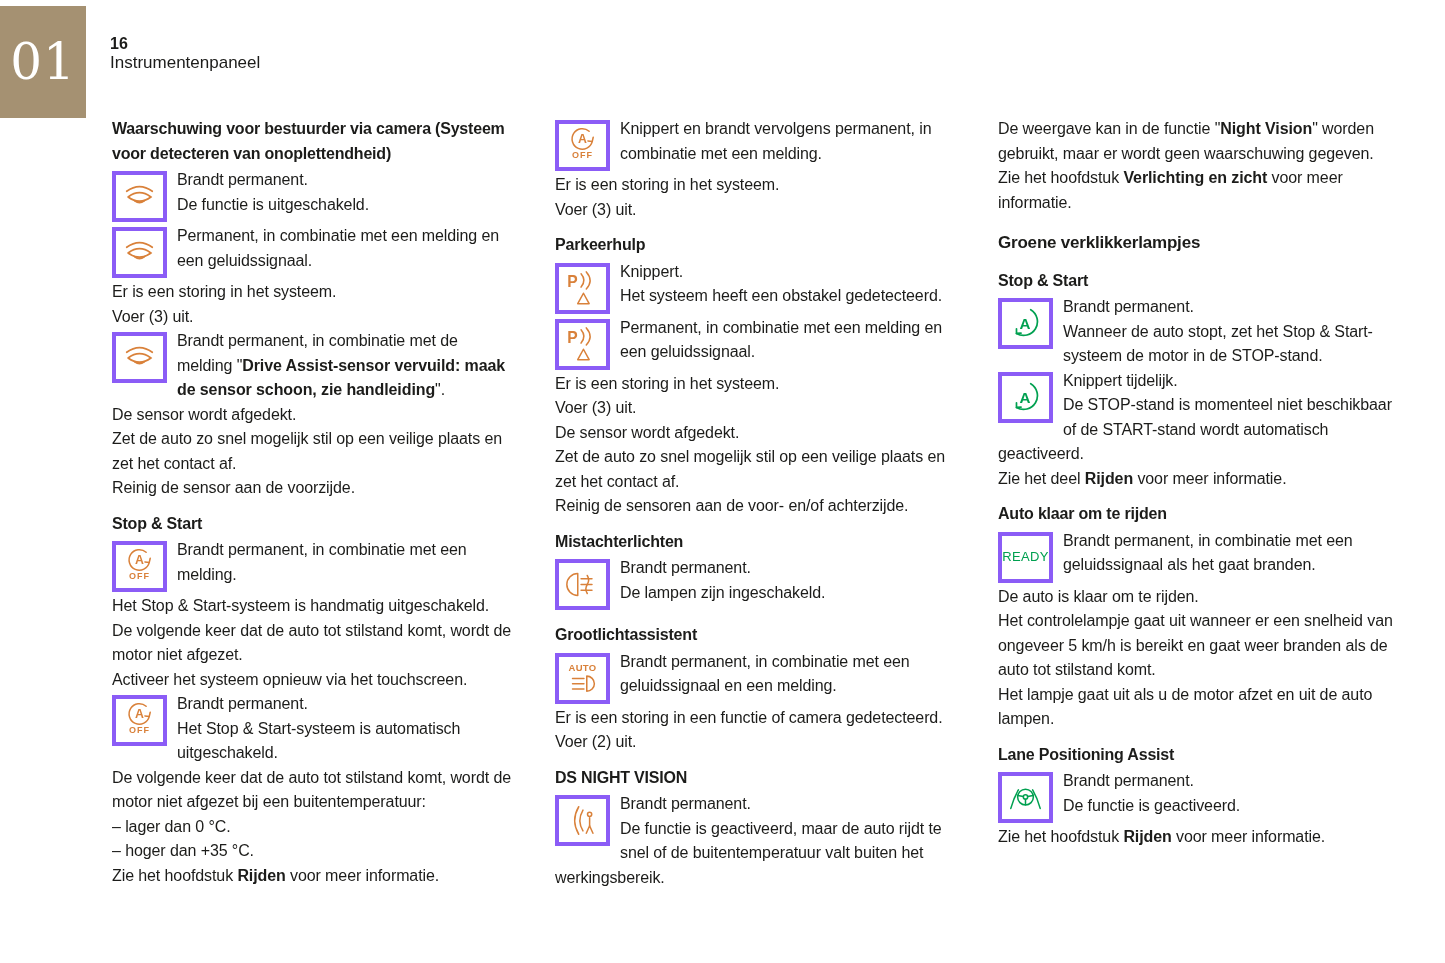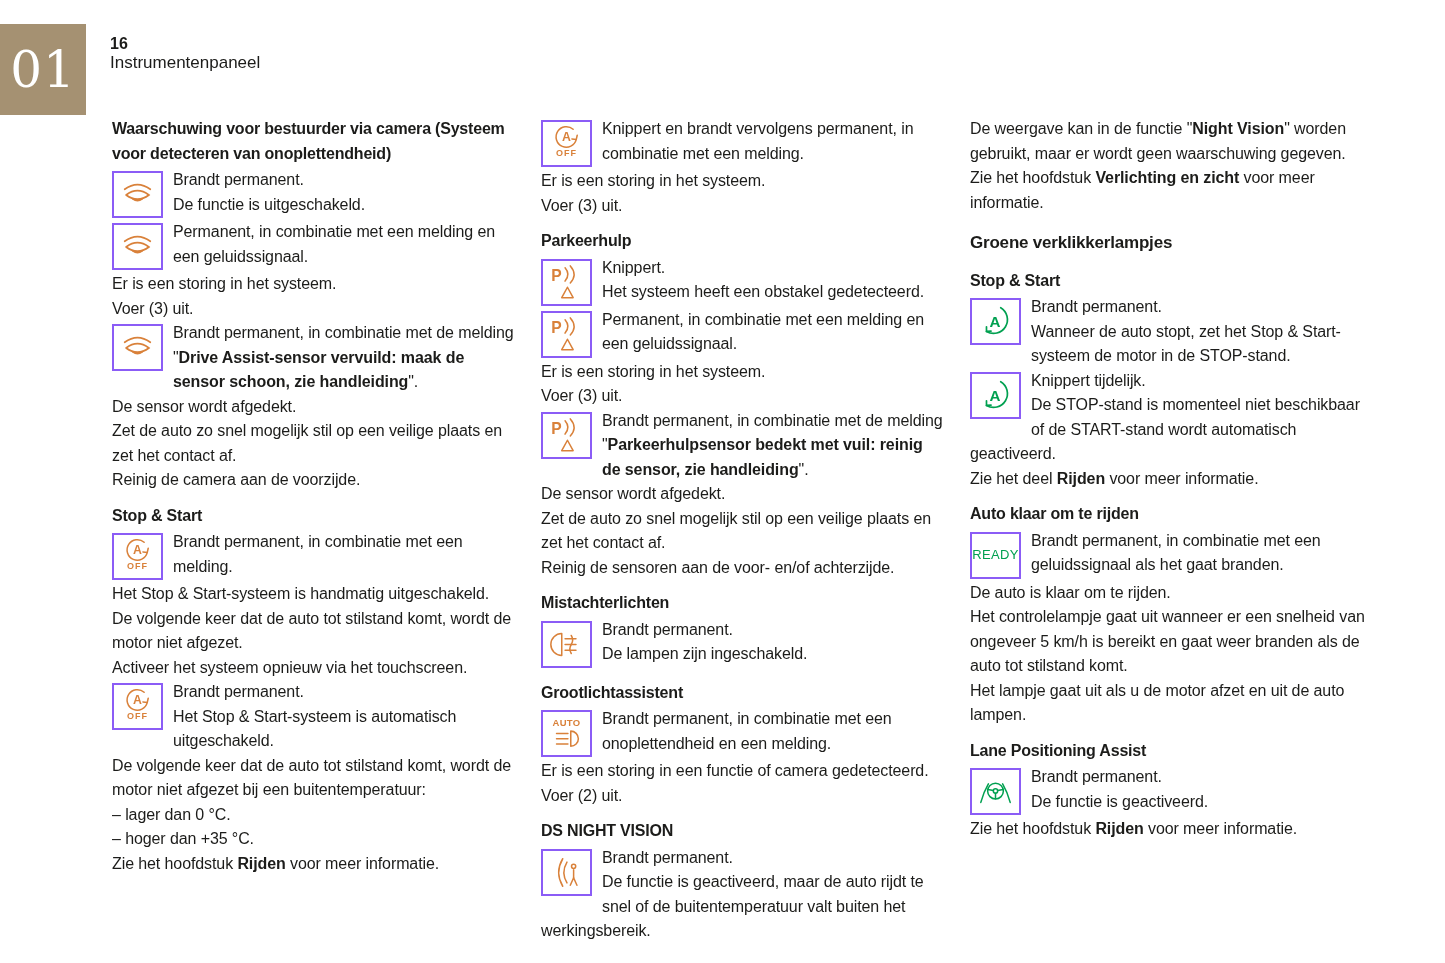--- a/index.html
+++ b/index.html
@@ -2,38 +2,38 @@
 <html style="--amber: #D9813A; --green: #00A050; --tan: #A59172;"><head>
 <meta charset="utf-8">
 <style>
   html,body{margin:0;padding:0}
   body{
     width:1445px;height:963px;background:#ffffff;color:#1c1c1a;
     font-family:"Liberation Sans","DejaVu Sans",sans-serif;
     position:relative;overflow:hidden;
   }
   .chapter-box{
-    position:absolute;left:0;top:24px;width:86px;height:91px;
+    position:absolute;left:0;top:6px;width:86px;height:112px;
     background:var(--tan,#A59172);color:#fff;
     display:flex;align-items:center;justify-content:center;
     font-family:"DejaVu Serif",serif;font-size:50px;font-weight:400;letter-spacing:1px;
   }
   .page-head{position:absolute;left:110px;top:35px}
   .page-num{font-size:16px;font-weight:700}
   .page-section{font-size:17px;margin-top:0}
-  .content{position:absolute;left:112px;top:117px;display:flex;gap:27px}
+  .content{position:absolute;left:112px;top:117px;display:flex;gap:41px}
   .col{width:402px;font-size:16px;line-height:24.5px;letter-spacing:-0.1px}
   .h{font-weight:700;clear:left;padding-top:11px;padding-bottom:2px;letter-spacing:-0.2px}
   .h.first{padding-top:0}
   .hsec{font-size:17px;padding-top:16px}
   .p{clear:left}
   b{font-weight:700}
   .ib{clear:left}
   .ibox{
-    float:left;width:47px;height:43px;border:2px solid #8b5cf6;background:#fff;
+    float:left;width:47px;height:43px;border:4px solid #8b5cf6;background:#fff;
     margin:3px 10px 2px 0;display:flex;align-items:center;justify-content:center;
   }
   .amber{color:var(--amber,#D9813A)}
   .green{color:var(--green,#00A050)}
   .ready-text{font-size:13px;letter-spacing:0.3px;font-weight:500}
   .isvg{display:block;width:41px;height:37px}
   svg text{font-family:"Liberation Sans",sans-serif}
 </style>
 </head>
 <body>
@@ -142,21 +142,21 @@
       <span class="ibox amber">
           <svg class="isvg" viewBox="0 0 41 39">
             <use href="#i-eye"></use>
           </svg>
         </span>
       <div><span>Brandt permanent, in combinatie met de melding "</span><b>Drive Assist-sensor vervuild: maak de sensor schoon, zie handleiding</b><span>".</span></div>
     </div>
 
     <div class="p">De sensor wordt afgedekt.</div>
     <div class="p">Zet de auto zo snel mogelijk stil op een veilige plaats en zet het contact af.</div>
-    <div class="p">Reinig de camera aan de voorzijde.</div>
+    <div class="p">Reinig de sensor aan de voorzijde.</div>
 
     <div class="h">Stop &amp; Start</div>
 
     <div class="ib">
       <span class="ibox amber">
           <svg class="isvg" viewBox="0 0 41 39">
             <use href="#i-aoff"></use>
           </svg>
         </span>
       <div><span>Brandt permanent, in combinatie met een melding.</span></div>
@@ -210,28 +210,20 @@
           <svg class="isvg" viewBox="0 0 41 39">
             <use href="#i-park"></use>
           </svg>
         </span>
       <div><span>Permanent, in combinatie met een melding en een geluidssignaal.</span></div>
     </div>
 
     <div class="p">Er is een storing in het systeem.</div>
     <div class="p">Voer (3) uit.</div>
 
-    <div class="ib">
-      <span class="ibox amber">
-          <svg class="isvg" viewBox="0 0 41 39">
-            <use href="#i-park"></use>
-          </svg>
-        </span>
-      <div><span>Brandt permanent, in combinatie met de melding "</span><b>Parkeerhulpsensor bedekt met vuil: reinig de sensor, zie handleiding</b><span>".</span></div>
-    </div>
 
     <div class="p">De sensor wordt afgedekt.</div>
     <div class="p">Zet de auto zo snel mogelijk stil op een veilige plaats en zet het contact af.</div>
     <div class="p">Reinig de sensoren aan de voor- en/of achterzijde.</div>
 
     <div class="h">Mistachterlichten</div>
 
     <div class="ib">
       <span class="ibox amber">
           <svg class="isvg" viewBox="0 0 41 39">
@@ -242,21 +234,21 @@
     </div>
 
     <div class="h">Grootlichtassistent</div>
 
     <div class="ib">
       <span class="ibox amber">
           <svg class="isvg" viewBox="0 0 41 39">
             <use href="#i-auto"></use>
           </svg>
         </span>
-      <div><span>Brandt permanent, in combinatie met een onoplettendheid en een melding.</span></div>
+      <div><span>Brandt permanent, in combinatie met een geluidssignaal en een melding.</span></div>
     </div>
 
     <div class="p">Er is een storing in een functie of camera gedetecteerd.</div>
     <div class="p">Voer (2) uit.</div>
 
     <div class="h">DS NIGHT VISION</div>
 
     <div class="ib">
       <span class="ibox amber">
           <svg class="isvg" viewBox="0 0 41 39">

